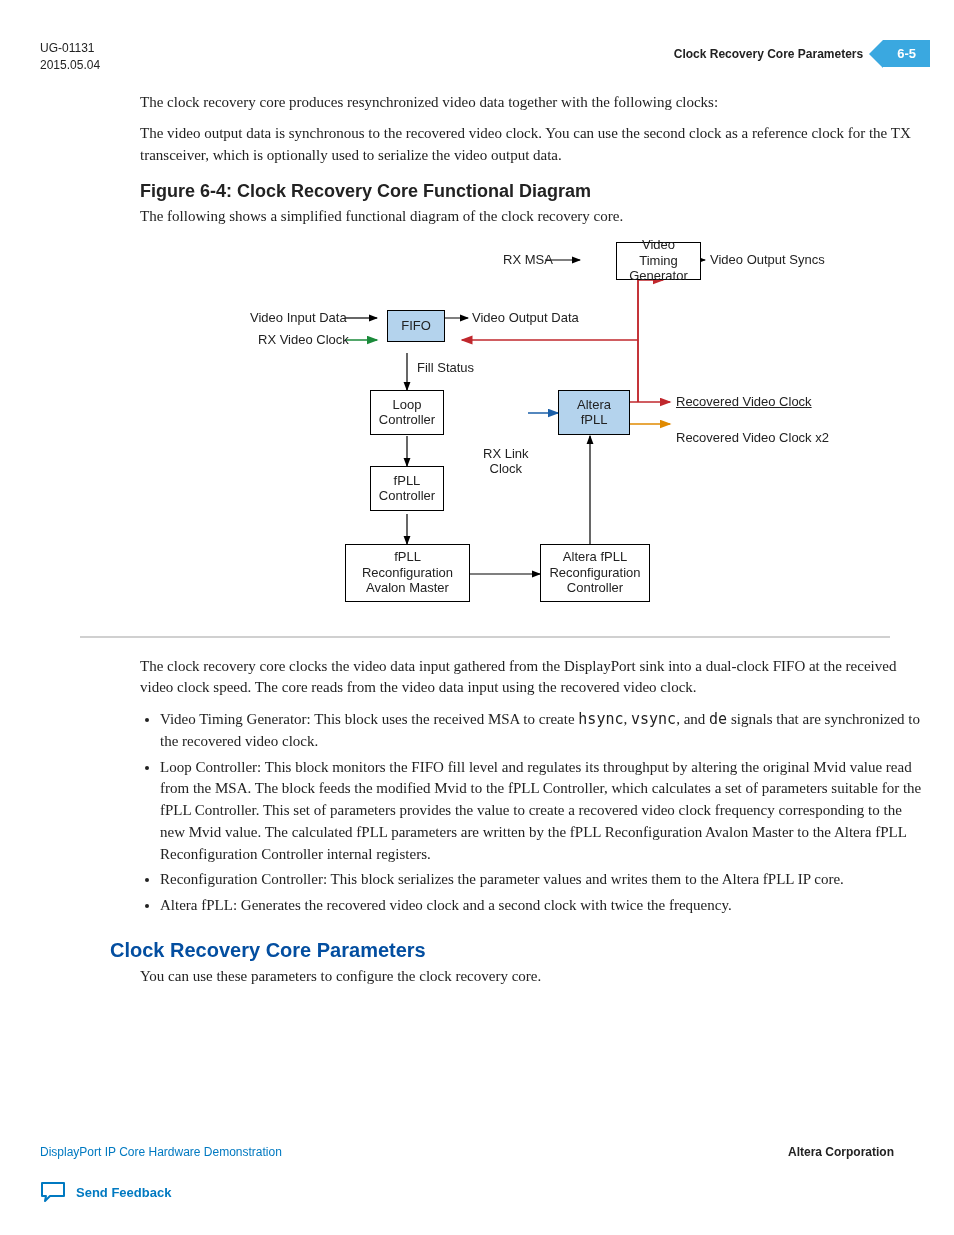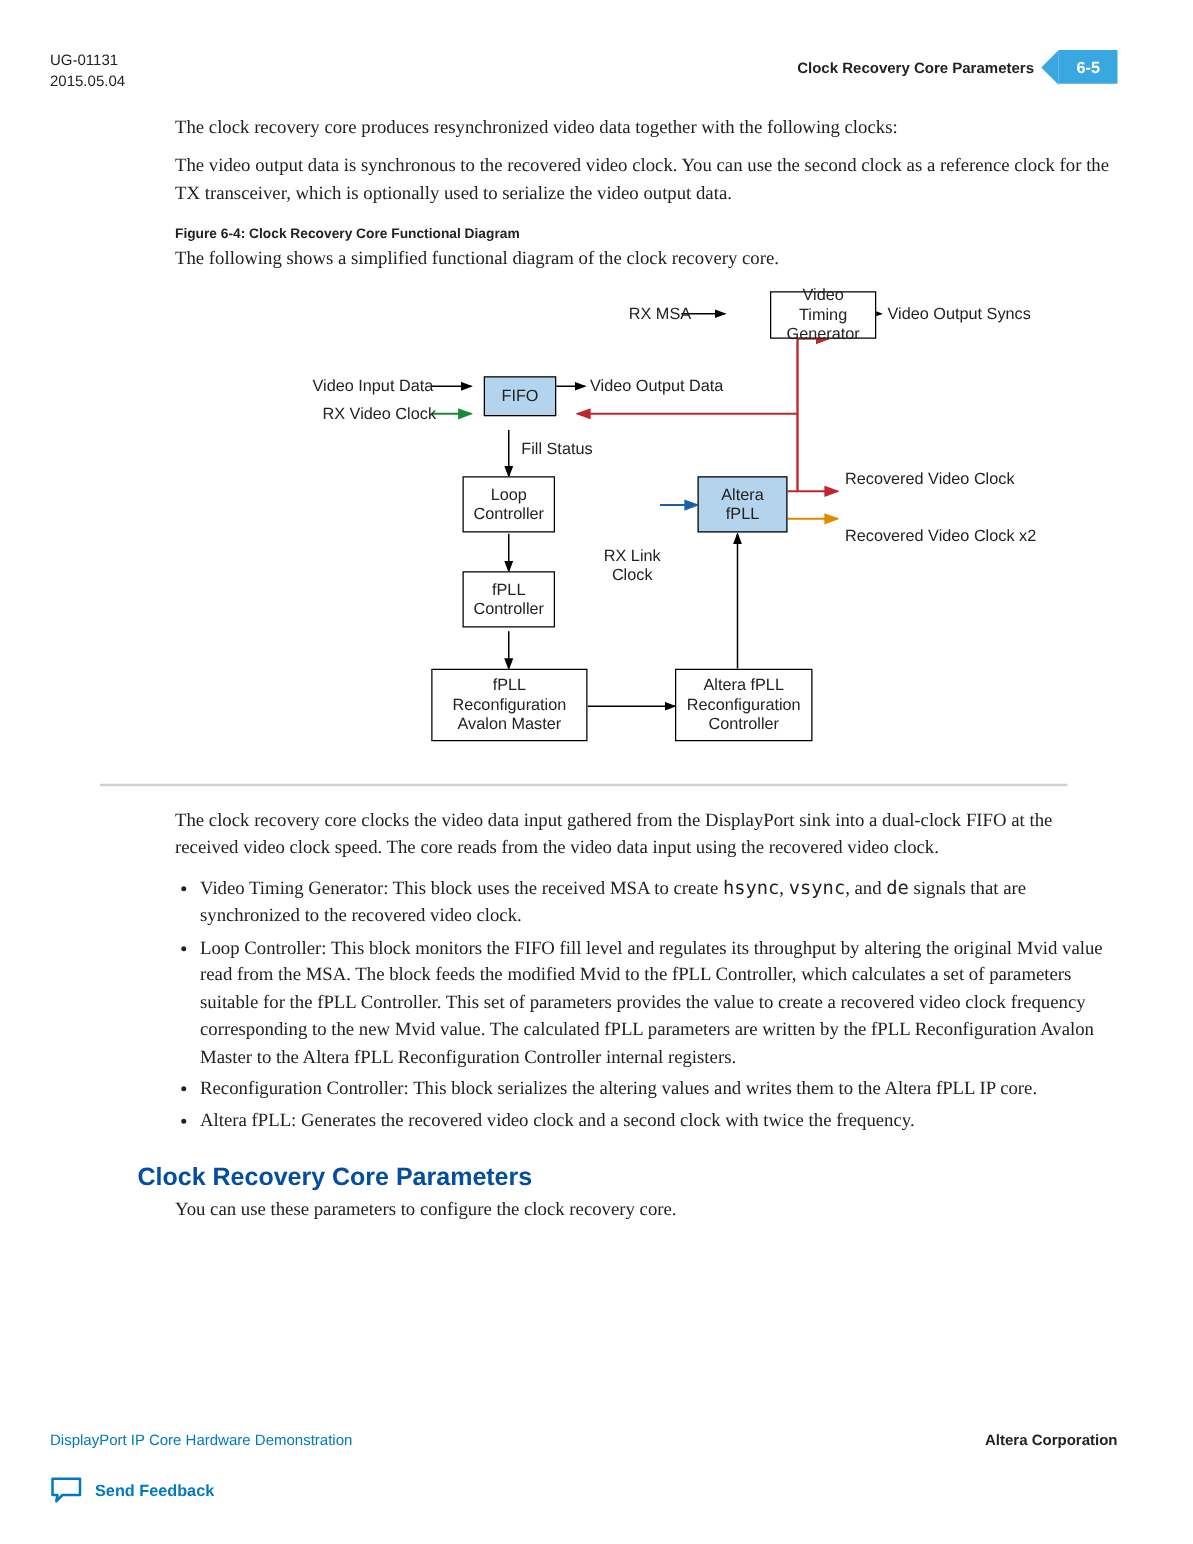--- a/index.html
+++ b/index.html
@@ -1,26 +1,26 @@
 <!DOCTYPE html>
 <html><head>
 <meta charset="utf-8">
 <style>
 body { font-family: Georgia, 'Times New Roman', serif; font-size: 15px; color: #222; margin: 0; background: #fff; }
-.page { width: 954px; height: 1235px; padding: 40px 60px 20px 40px; box-sizing: border-box; position: relative; }
+.page { width: 954px; height: 1235px; padding: 40px 24px 20px 40px; box-sizing: border-box; position: relative; }
 .hdr { display:flex; justify-content:space-between; align-items:flex-start; font-family: Arial,Helvetica,sans-serif; font-size:12px; margin-bottom:18px; }
 .hdr-left { line-height:1.4; }
 .hdr-right { display:flex; align-items:center; gap:20px; }
 .hdr-title { font-weight:bold; color:#222; }
 .pagenum { background:#3aa8e0; color:#fff; font-weight:bold; padding:6px 14px; font-size:13px; position:relative; }
 .pagenum::before { content:""; position:absolute; left:-14px; top:0; border-top:14px solid transparent; border-bottom:14px solid transparent; border-right:14px solid #3aa8e0; }
 .body-text { margin: 0 0 10px 100px; line-height:1.45; }
 ul.bullets { margin: 6px 0 10px 120px; padding:0; }
 ul.bullets li { margin-bottom:4px; line-height:1.45; list-style:disc; }
-.figcap { font-family: Arial,Helvetica,sans-serif; font-weight:bold; font-size:11px; margin:14px 0 4px 100px; }
+.figcap { font-family: Arial,Helvetica,sans-serif; font-weight:bold; font-size:18px; margin:14px 0 4px 100px; }
 .diagram { position:relative; width:700px; height:390px; margin:6px 0 8px 130px; font-family: Arial,Helvetica,sans-serif; font-size:13px; }
 .dbox { position:absolute; border:1px solid #000; background:#fff; text-align:center; display:flex; align-items:center; justify-content:center; line-height:1.2; padding:4px 6px; box-sizing:border-box; }
 .dbox.blue { background:#b4d3ed; }
 .dlabel { position:absolute; white-space:nowrap; }
 .hr { border:none; border-top:2px solid #d0d0d0; margin:4px 40px 18px 40px; }
 .section-head { font-family: Arial,Helvetica,sans-serif; font-weight:bold; font-size:20px; color:#034ea0; margin:22px 0 4px 70px; }
 .ftr { position:absolute; bottom:32px; left:40px; right:60px; font-family: Arial,Helvetica,sans-serif; font-size:12px; }
 .ftr-top { display:flex; justify-content:space-between; align-items:center; }
 .ftr-left { color:#0079c1; font-weight:normal; }
 .ftr-right { font-weight:bold; }
@@ -109,34 +109,34 @@
     <div class="dbox blue" style="left:388px; top:152px; width:72px; height:45px;">Altera fPLL</div>
     <div class="dbox" style="left:370px; top:306px; width:110px; height:58px;">Altera fPLL<br>Reconfiguration<br>Controller</div>
 
     <div class="dlabel" style="left:333px; top:14px;">RX MSA</div>
     <div class="dlabel" style="left:540px; top:14px;">Video Output Syncs</div>
     <div class="dlabel" style="left:80px; top:72px;">Video Input Data</div>
     <div class="dlabel" style="left:302px; top:72px;">Video Output Data</div>
     <div class="dlabel" style="left:88px; top:94px;">RX Video Clock</div>
     <div class="dlabel" style="left:247px; top:122px;">Fill Status</div>
     <div class="dlabel" style="left:313px; top:160px; text-align:center; line-height:1.2;margin-top:48px;">RX Link<br>Clock</div>
-    <div class="dlabel" style="left:506px; top:146px;">Recovered Video Clock</div>
+    <div class="dlabel" style="left:506px; top:156px;text-decoration:underline;">Recovered Video Clock</div>
     <div class="dlabel" style="left:506px; top:160px;margin-top:32px;">Recovered Video Clock x2</div>
   </div>
 
   <hr class="hr">
 
   <p class="body-text">The clock recovery core clocks the video data input gathered from the DisplayPort sink into a dual-clock FIFO at the received video clock speed. The core reads from the video data input using the recovered video clock.</p>
 
   <ul class="bullets">
     <li>
       <span>Video Timing Generator: This block uses the received MSA to create </span><code style="font-family:monospace;">hsync</code><span>, </span><code style="font-family:monospace;">vsync</code><span>, and </span><code style="font-family:monospace;">de</code><span> signals that are synchronized to the recovered video clock.</span>
     </li>
     <li>Loop Controller: This block monitors the FIFO fill level and regulates its throughput by altering the original Mvid value read from the MSA. The block feeds the modified Mvid to the fPLL Controller, which calculates a set of parameters suitable for the fPLL Controller. This set of parameters provides the value to create a recovered video clock frequency corresponding to the new Mvid value. The calculated fPLL parameters are written by the fPLL Reconfiguration Avalon Master to the Altera fPLL Reconfiguration Controller internal registers.</li>
-    <li>Reconfiguration Controller: This block serializes the altering values and writes them to the Altera fPLL IP core.</li>
+    <li>Reconfiguration Controller: This block serializes the parameter values and writes them to the Altera fPLL IP core.</li>
     <li>Altera fPLL: Generates the recovered video clock and a second clock with twice the frequency.</li>
   </ul>
 
   <div class="section-head">Clock Recovery Core Parameters</div>
   <p class="body-text">You can use these parameters to configure the clock recovery core.</p>
 
   <div class="ftr">
     <div class="ftr-top">
       <span class="ftr-left">DisplayPort IP Core Hardware Demonstration</span>
       <span class="ftr-right">Altera Corporation</span>

